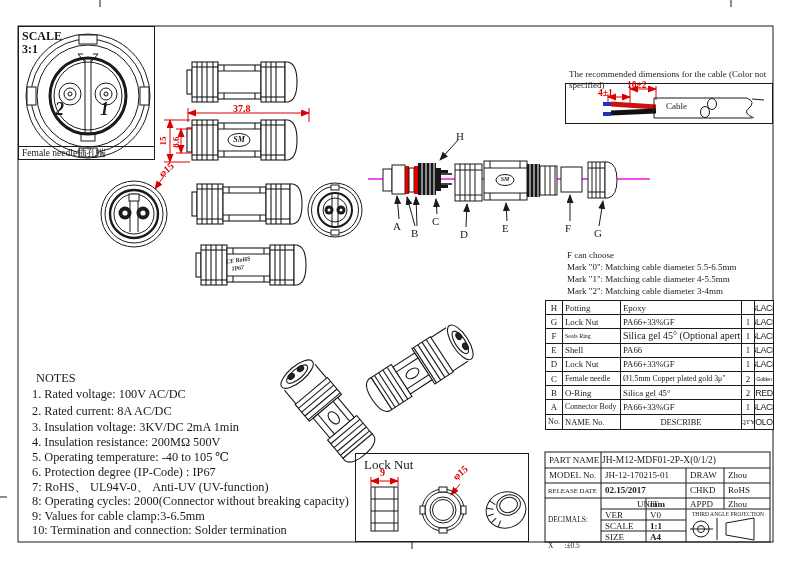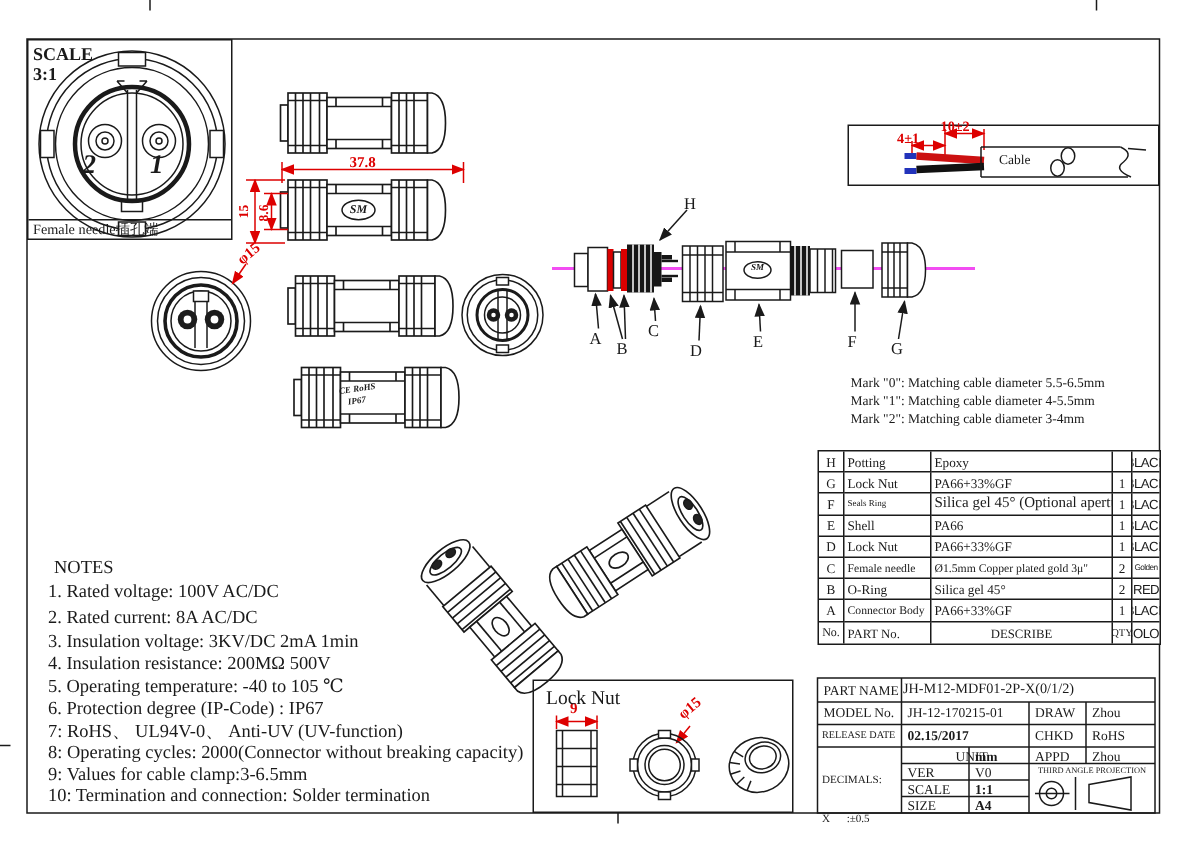--- a/index.html
+++ b/index.html
@@ -314,20 +314,21 @@
   <div class="abs bordered" style="left:18px;top:26px;width:137px;height:134px;background:transparent;">
     <div class="abs" style="left:3px;top:2px;font-size:12px;font-weight:bold;">SCALE</div>
     <div class="abs" style="left:3px;top:15px;font-size:12px;font-weight:bold;">3:1</div>
     <div class="abs" style="left:0;bottom:0;width:135px;height:13px;border-top:1px solid #1a1a1a;font-size:9.5px;padding-left:3px;box-sizing:border-box;">Female needle插孔端</div>
   </div>
   <div class="abs" style="left:55px;top:99px;font-size:18px;font-style:italic;font-weight:bold;">2</div>
   <div class="abs" style="left:100px;top:99px;font-size:18px;font-style:italic;font-weight:bold;">1</div>
 
 
   <div class="abs bordered" style="left:565px;top:83px;width:208px;height:41px;"></div>
+  <div class="abs" style="left:569px;top:69px;width:200px;font-size:9px;line-height:1.2;">The recommended dimensions for the cable (Color not specified)</div>
   <div class="abs red" style="left:627px;top:80px;font-size:9.5px;">10±2</div>
   <div class="abs red" style="left:598px;top:88px;font-size:9.5px;">4±1</div>
   <div class="abs" style="left:666px;top:101px;font-size:9px;">Cable</div>
 
   <div class="abs red" style="left:233px;top:103px;font-size:10px;">37.8</div>
   <div class="abs red" style="left:158px;top:136px;font-size:9px;transform:rotate(-90deg);">15</div>
   <div class="abs red" style="left:170px;top:137px;font-size:9px;transform:rotate(-90deg);">8.6</div>
   <div class="abs red" style="left:158px;top:164px;font-size:10px;transform:rotate(-40deg);">φ15</div>
   <div class="abs red" style="left:380px;top:467px;font-size:10px;">9</div>
   <div class="abs red" style="left:452px;top:467px;font-size:10px;transform:rotate(-40deg);">φ15</div>
@@ -340,20 +341,21 @@
   <div class="abs" style="left:456px;top:130px;font-size:11px;">H</div>
   <div class="abs" style="left:393px;top:220px;font-size:11px;">A</div>
   <div class="abs" style="left:411px;top:227px;font-size:11px;">B</div>
   <div class="abs" style="left:432px;top:215px;font-size:11px;">C</div>
   <div class="abs" style="left:460px;top:228px;font-size:11px;">D</div>
   <div class="abs" style="left:502px;top:222px;font-size:11px;">E</div>
   <div class="abs" style="left:565px;top:222px;font-size:11px;">F</div>
   <div class="abs" style="left:594px;top:227px;font-size:11px;">G</div>
 
   <div class="abs" style="left:567px;top:249px;font-size:9px;line-height:12px;white-space:nowrap;">
+    <div>F can choose</div>
     <div>Mark "0": Matching cable diameter 5.5-6.5mm</div>
     <div>Mark "1": Matching cable diameter 4-5.5mm</div>
     <div>Mark "2": Matching cable diameter 3-4mm</div>
   </div>
 
   <div class="abs parts-table" style="left:545px;top:300px;">
     <div class="c ctr">H</div>
     <div class="c">Potting</div>
     <div class="c">Epoxy</div>
     <div class="c ctr"></div>
@@ -395,21 +397,21 @@
     <div class="c ctr">2</div>
     <div class="c ctr colorcell">RED</div>
 
     <div class="c ctr">A</div>
     <div class="c" style="font-size:7.8px;">Connector Body</div>
     <div class="c">PA66+33%GF</div>
     <div class="c ctr">1</div>
     <div class="c ctr colorcell">BLACK</div>
 
     <div class="c ctr" style="font-size:8px;">No.</div>
-    <div class="c" style="font-size:8.5px;">PART No.</div>
+    <div class="c" style="font-size:8.5px;">NAME No.</div>
     <div class="c ctr" style="font-size:8.5px;">DESCRIBE</div>
     <div class="c ctr" style="font-size:7px;">QTY</div>
     <div class="c ctr colorcell">COLOR</div>
   </div>
 
   <div>
     <div class="note-line" style="left:36px;top:371px;">NOTES</div>
     <div class="note-line" style="top:387px;">1. Rated voltage: 100V AC/DC</div>
     <div class="note-line" style="top:404px;">2. Rated current: 8A AC/DC</div>
     <div class="note-line" style="top:420px;">3. Insulation voltage: 3KV/DC 2mA 1min</div>

